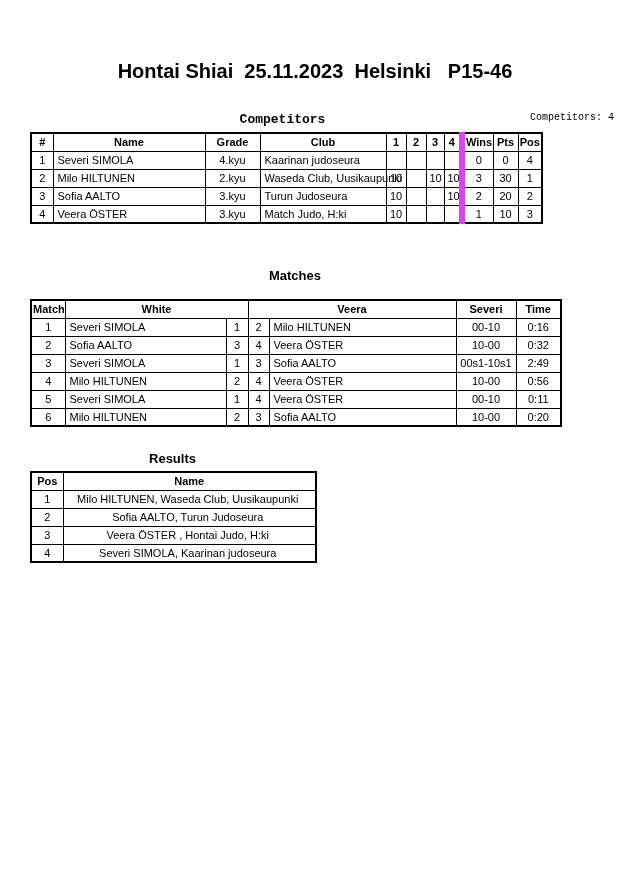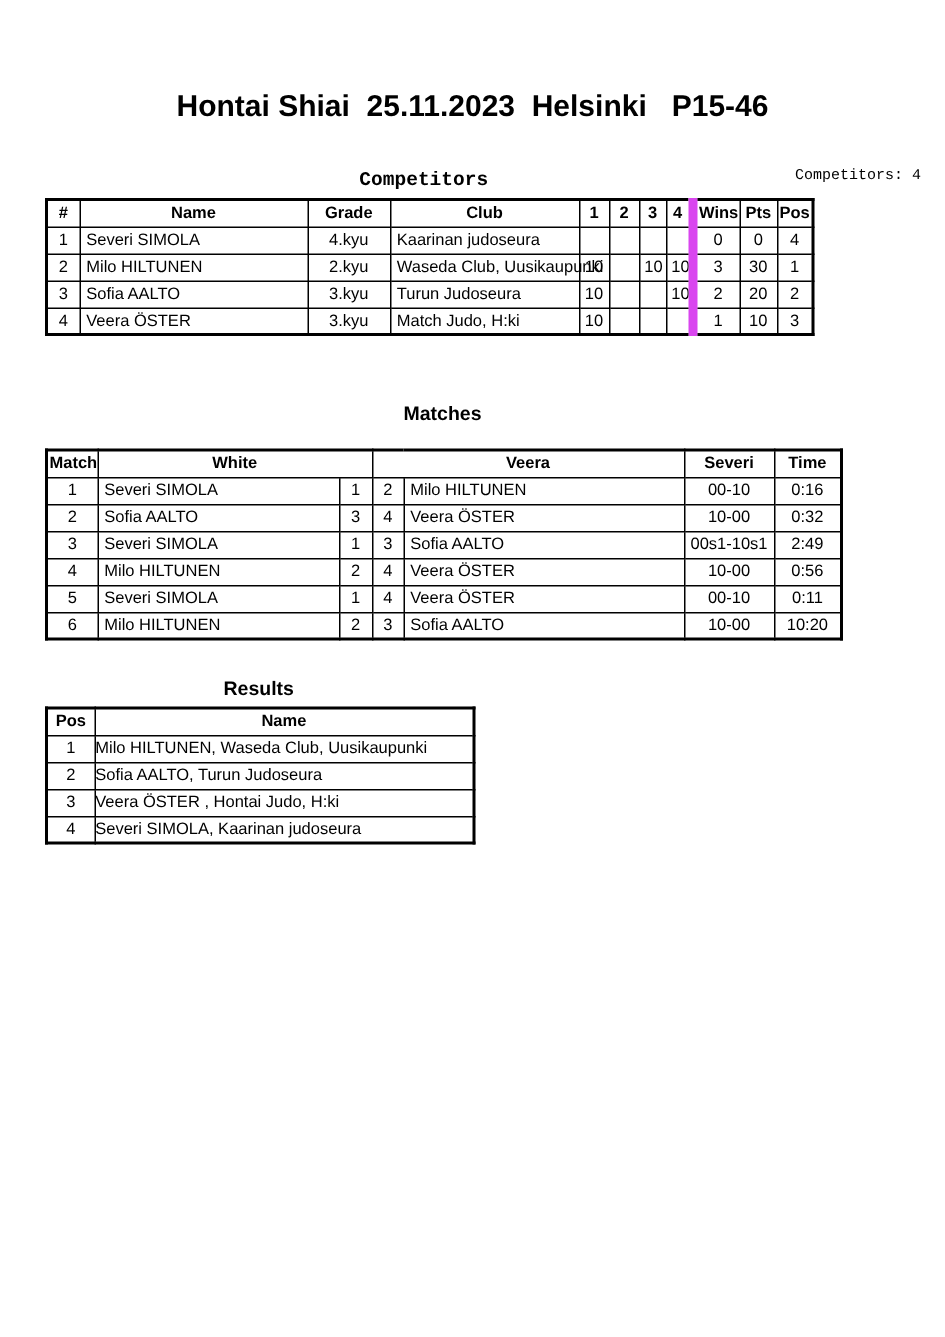--- a/index.html
+++ b/index.html
@@ -55,21 +55,21 @@
   .t-comp td:nth-child(9), .t-comp th:nth-child(9) { border-left: 6px solid #d946ef; }
 
   
   .t-match { width: 530px; margin-top: 16px; }
   .t-match td { text-align: center; }
   .t-match td:nth-child(2), .t-match td:nth-child(5) { text-align: left; padding-left: 4px; }
 
   
   .t-res { width: 285px; }
   .t-res td { text-align: center; }
-  .t-res td:nth-child(2) { text-align: left; padding-left: 0; }
+  .t-res td:nth-child(2) { text-align: center; padding-left: 0; }
 
   .matches-heading { width: 530px; margin-left: 30px; margin-top: 44px; }
   .results-heading { width: 285px; margin-left: 30px; margin-top: 24px; }
 </style>
 </head>
 <body>
 
 <div class="page-title">Hontai Shiai  25.11.2023  Helsinki   P15-46</div>
 
 <div class="comp-head-row">
@@ -229,21 +229,21 @@
         <td>00-10</td>
         <td>0:11</td>
       </tr>
       <tr>
         <td>6</td>
         <td>Milo HILTUNEN</td>
         <td>2</td>
         <td>3</td>
         <td>Sofia AALTO</td>
         <td>10-00</td>
-        <td>10:20</td>
+        <td>0:20</td>
       </tr>
     </tbody>
 </table>
 
 <div class="section-heading results-heading">Results</div>
 
 <table class="t-res">
   <colgroup>
     <col style="width:32px">
       <col style="width:253px">

